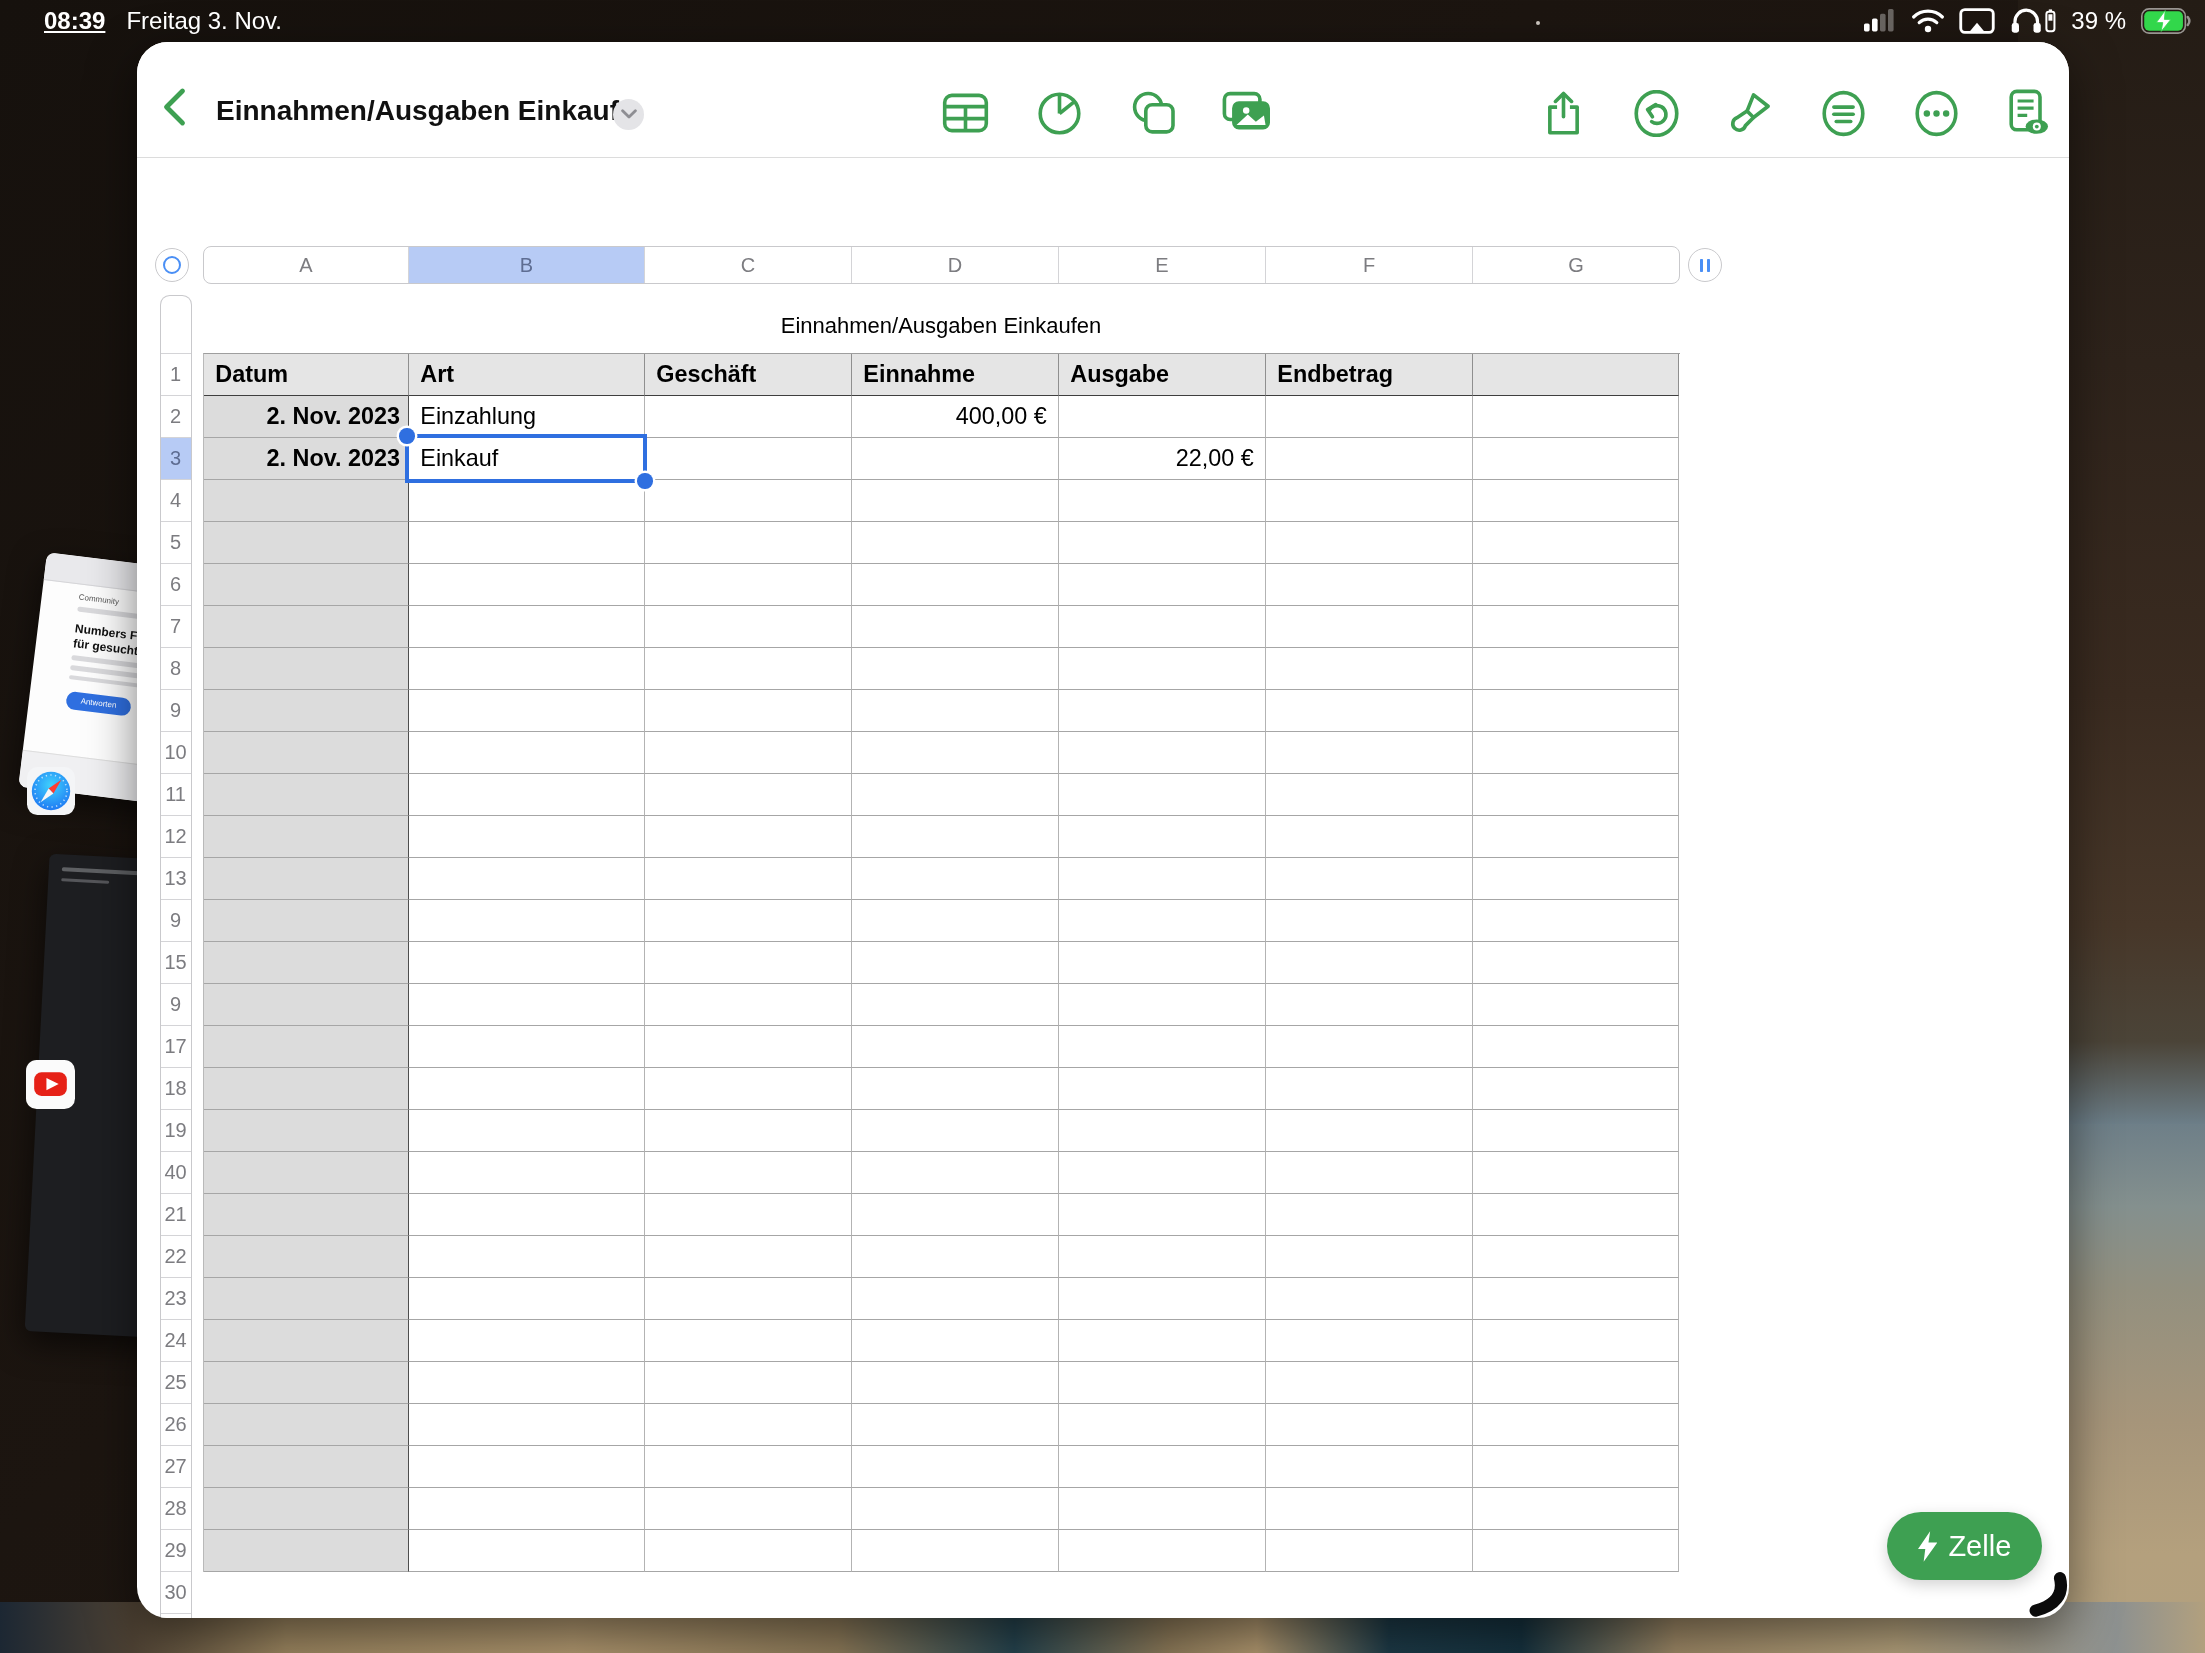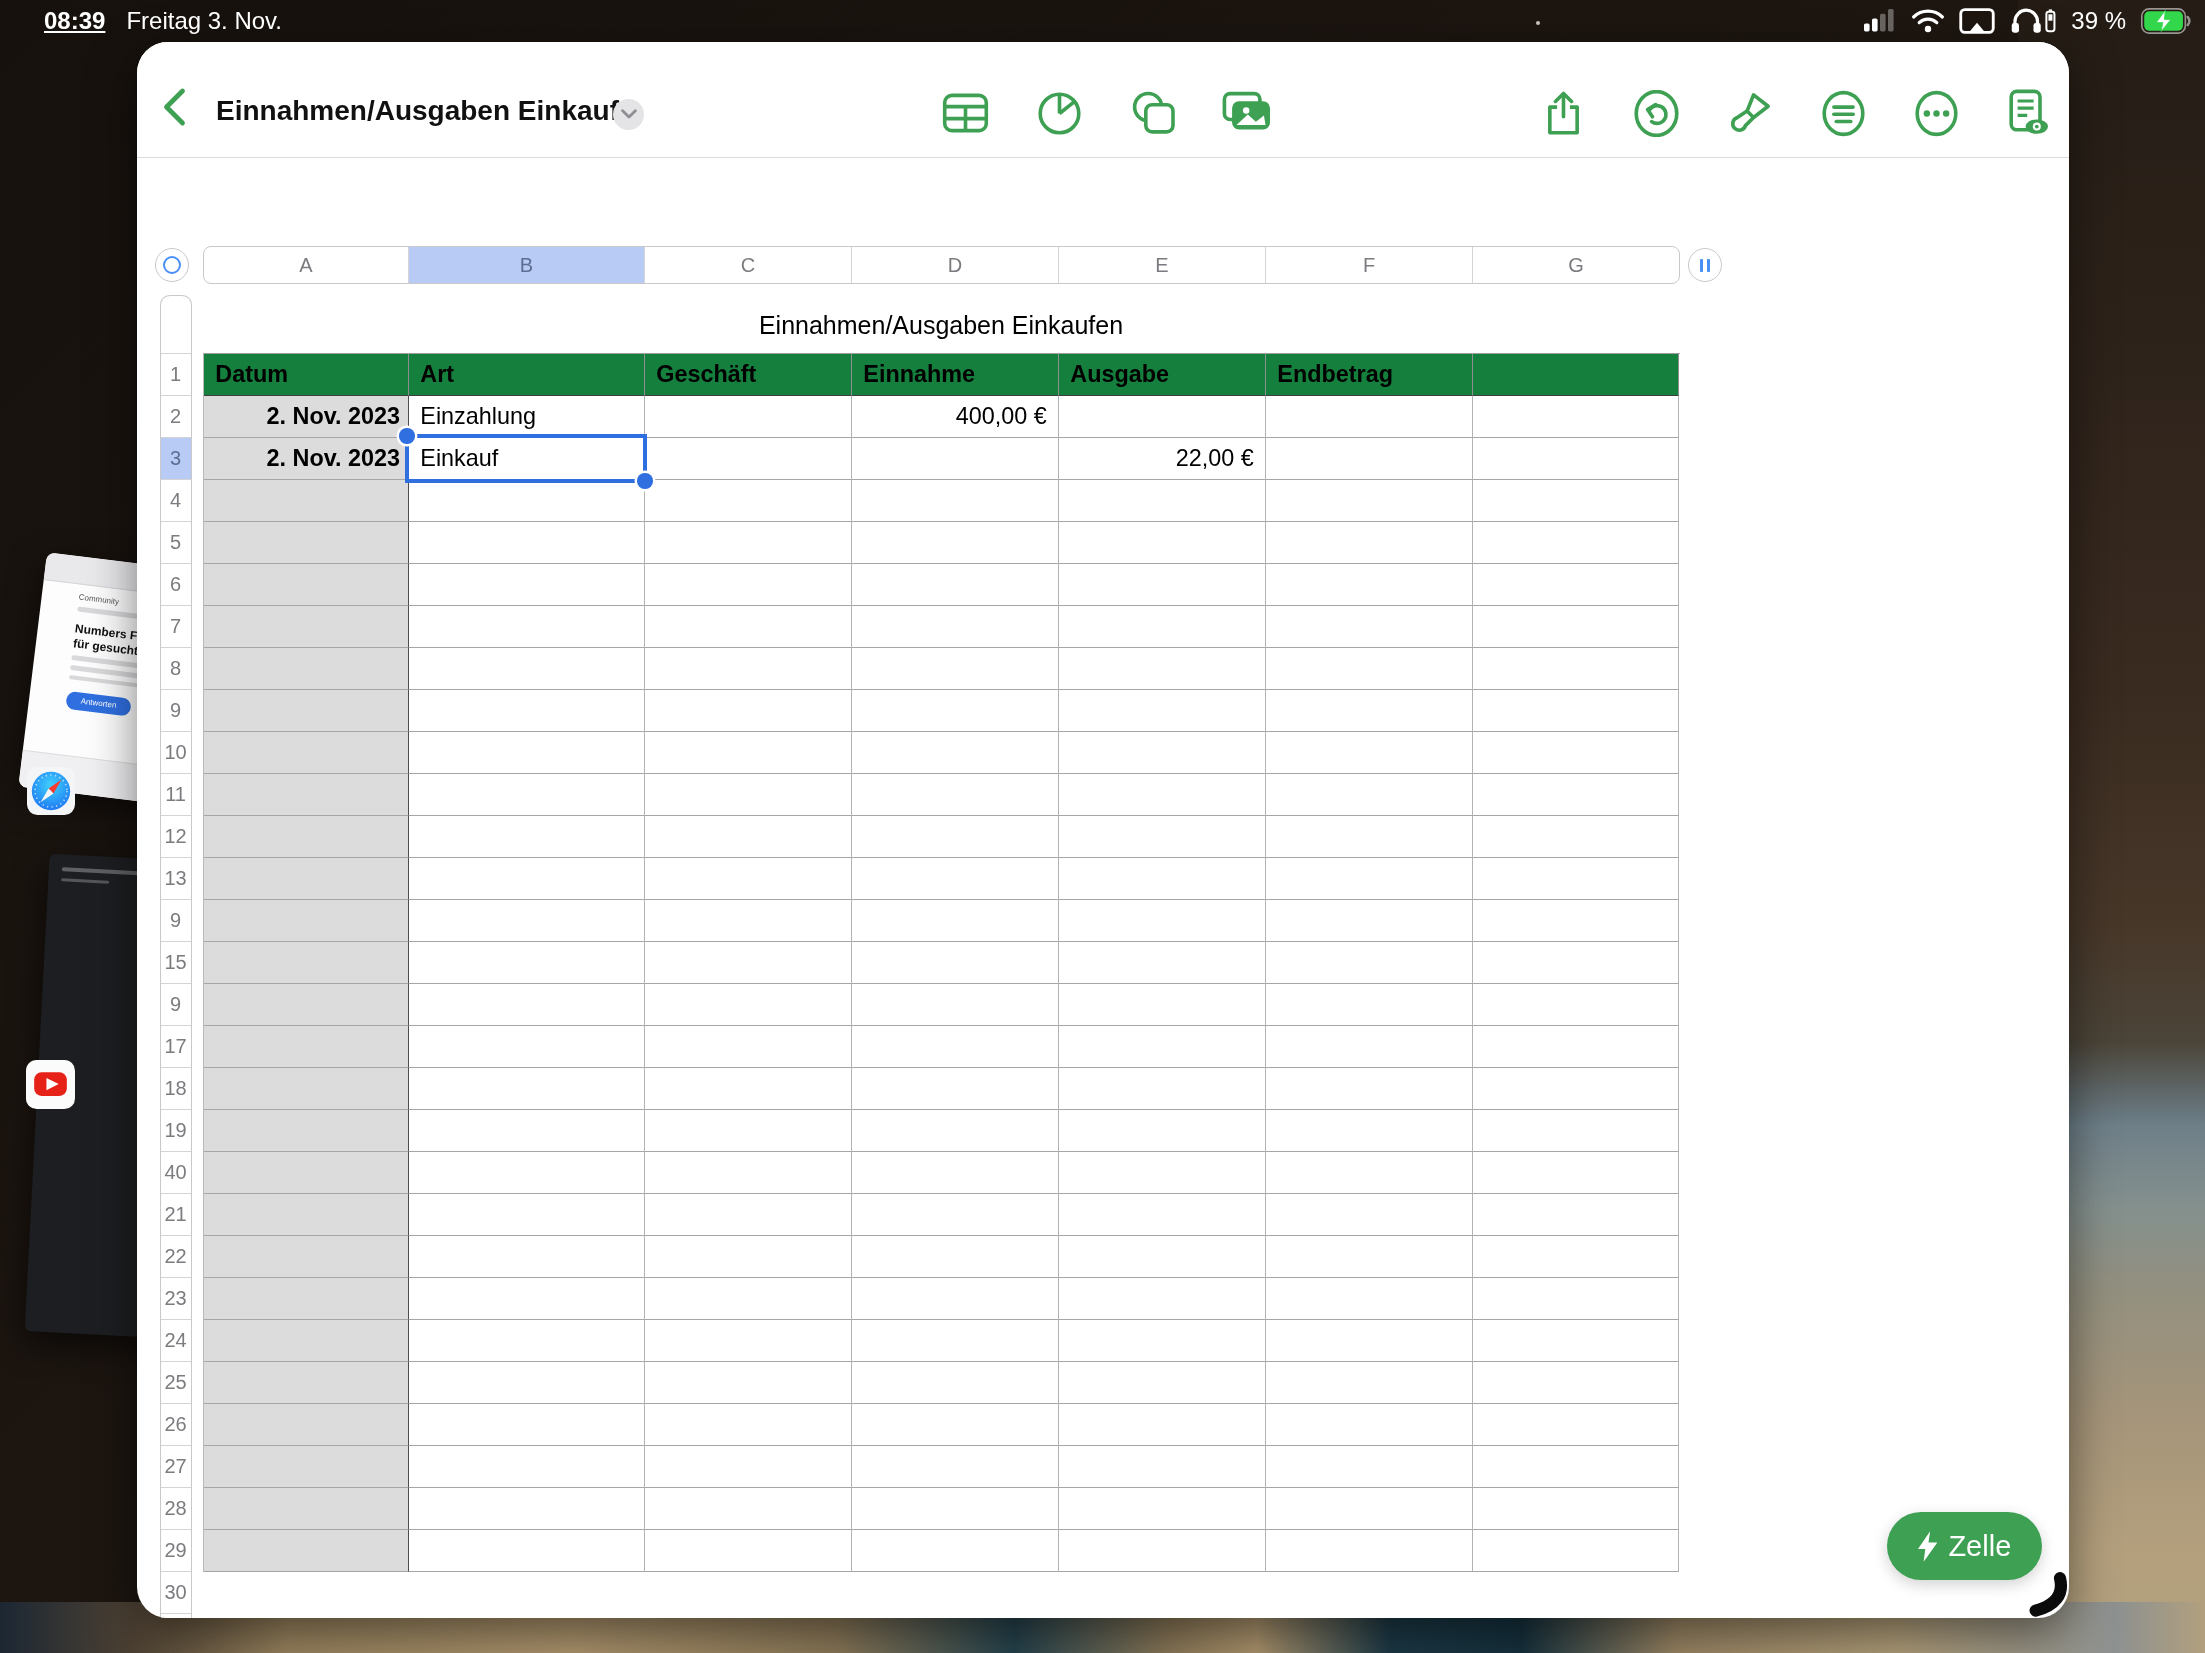--- a/index.html
+++ b/index.html
@@ -72,26 +72,26 @@
   .col-cell:last-child{border-right:none;}
   .col-cell.sel{background:#b7cbf5;color:#5e6d92;}
 
   #row-strip{position:absolute;left:22.6px;top:253px;width:32px;background:#fff;border:1.2px solid #c9c9cc;
     border-bottom:none;border-radius:9.7px 9.7px 0 0;box-sizing:border-box;overflow:hidden;}
   .row-num{display:flex;align-items:center;justify-content:center;font-size:20px;color:#7c7c80;
     border-bottom:0.8px solid #d4d4d7;box-sizing:border-box;}
   .row-num.sel{background:#b7cbf5;color:#5e6d92;}
 
   #table-title{position:absolute;left:66px;top:253px;width:1476px;height:58px;line-height:61px;text-align:center;
-    font-size:25px;color:#000;}
+    font-size:22px;color:#000;}
   #grid{position:absolute;left:66px;top:311px;width:1476px;border-top:0.8px solid #9e9e9e;border-left:0.8px solid #b9b9b9;box-sizing:content-box;}
   .grow{display:flex;}
   .gcell{box-sizing:border-box;border-right:0.8px solid #b3b3b3;border-bottom:0.8px solid #a6a6a6;
     font-size:23.4px;color:#000;display:flex;align-items:center;overflow:hidden;white-space:nowrap;padding:0 11.3px;}
-  .gcell.hdr{background:#15803d;font-weight:700;border-bottom:1.6px solid #3f3f3f;border-right:0.8px solid #8f8f8f;}
+  .gcell.hdr{background:#e5e5e5;font-weight:700;border-bottom:1.6px solid #3f3f3f;border-right:0.8px solid #8f8f8f;}
   .gcell.acol{background:#dcdcdc;border-right:1.6px solid #4e4e4e;justify-content:flex-end;font-weight:700;padding-right:8px;}
   .gcell.money{justify-content:flex-end;}
 
   #selection{position:absolute;border:4px solid var(--sel-blue,#2f6fe0);box-sizing:border-box;pointer-events:none;}
   #selection .hdl{position:absolute;width:15.3px;height:15.3px;border-radius:50%;background:var(--sel-blue,#2f6fe0);
     box-shadow:0 0 0 2.4px #fff;}
   #selection .tl{left:-9.7px;top:-9.7px;}
   #selection .br{right:-9.7px;bottom:-9.7px;}
 
   #zelle-btn{position:absolute;left:1750px;top:1470px;width:155px;height:68px;border-radius:34px;

